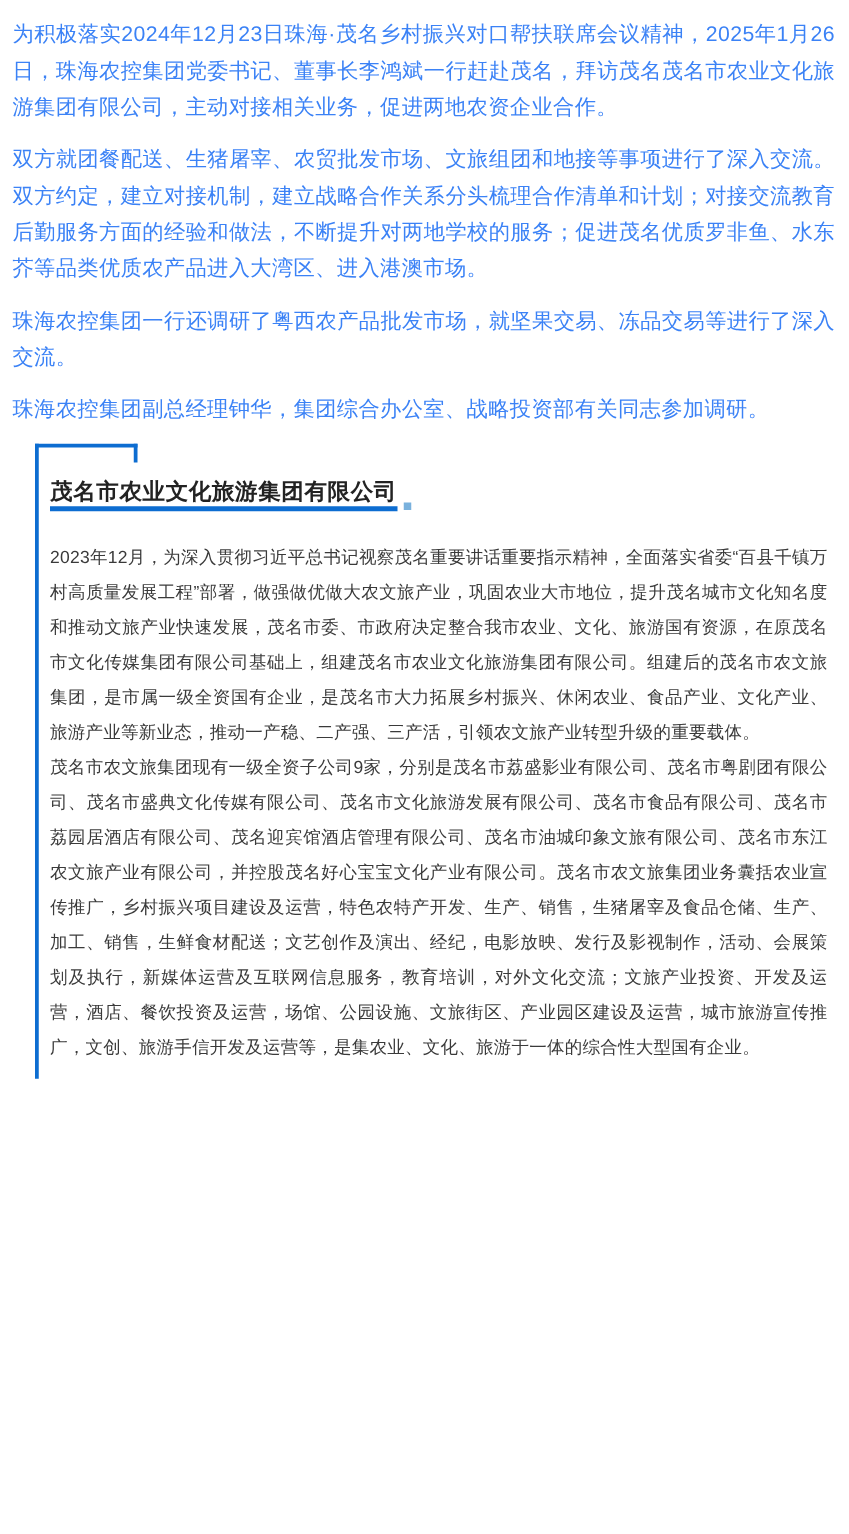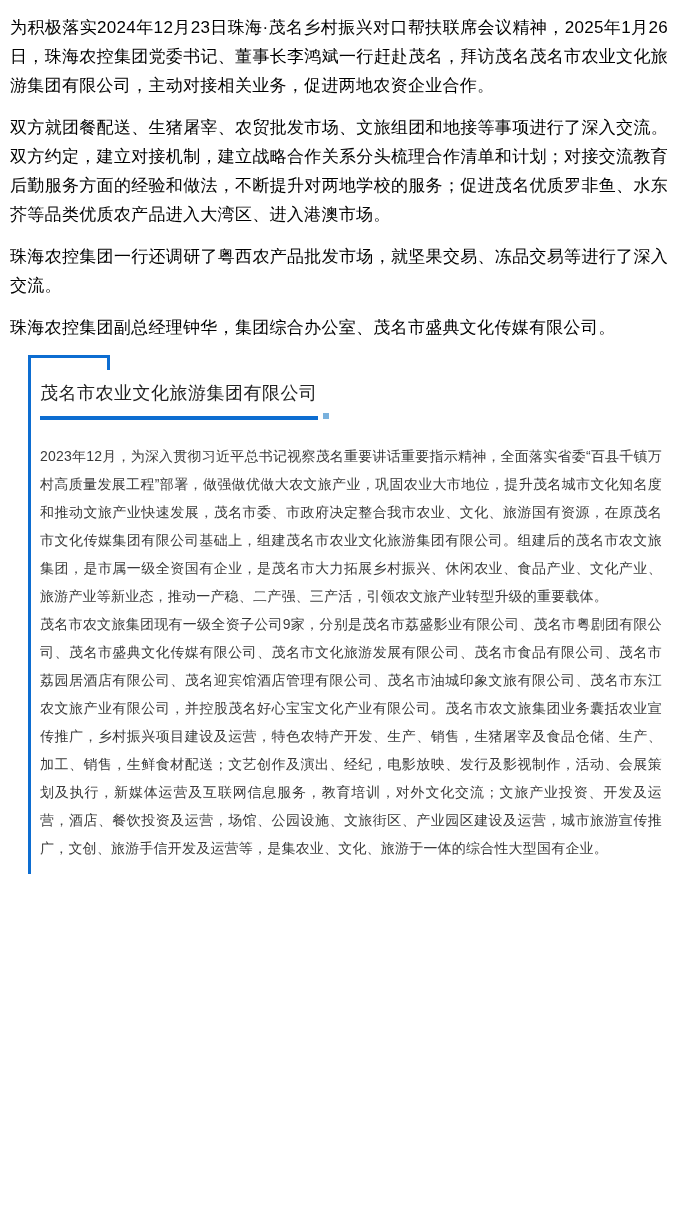--- a/index.html
+++ b/index.html
@@ -16,21 +16,21 @@
   }
   .article {
     padding: 13px 11px 0 10px;
   }
   .article p {
     margin: 0 0 13px 0;
     font-size: 17px;
     line-height: 29px;
     letter-spacing: 0.3px;
     text-align: justify;
-    color: #000000;
+    color: #3b82f6;
   }
   .company-box {
     position: relative;
     margin: 12px 0 0 18px;
     width: 646px;
     border-left: 3px solid #0d6dd1;
     padding: 26px 12px 12px 9px;
     box-sizing: border-box;
   }
   .bracket-top {
@@ -41,26 +41,26 @@
     height: 12px;
     border-top: 3px solid #0d6dd1;
     border-right: 3px solid #0d6dd1;
   }
   .heading-row {
     display: flex;
     align-items: flex-end;
   }
   .company-title {
     font-size: 18px;
-    font-weight: normal;
+    font-weight: bold;
     color: #222222;
     margin: 0;
     line-height: 24px;
     letter-spacing: 0.5px;
-    padding-bottom: 11px;
+    padding-bottom: 0;
     border-bottom: 4px solid #0d6dd1;
   }
   .underline-dot {
     width: 6px;
     height: 6px;
     background: #79b1dd;
     margin-left: 5px;
     margin-bottom: 1px;
     flex: 0 0 auto;
   }
@@ -76,21 +76,21 @@
     margin-top: 22px;
   }
 </style>
 </head>
 <body>
 
 <div class="article">
   <p>为积极落实2024年12月23日珠海·茂名乡村振兴对口帮扶联席会议精神，2025年1月26日，珠海农控集团党委书记、董事长李鸿斌一行赶赴茂名，拜访茂名茂名市农业文化旅游集团有限公司，主动对接相关业务，促进两地农资企业合作。</p>
   <p>双方就团餐配送、生猪屠宰、农贸批发市场、文旅组团和地接等事项进行了深入交流。双方约定，建立对接机制，建立战略合作关系分头梳理合作清单和计划；对接交流教育后勤服务方面的经验和做法，不断提升对两地学校的服务；促进茂名优质罗非鱼、水东芥等品类优质农产品进入大湾区、进入港澳市场。</p>
   <p>珠海农控集团一行还调研了粤西农产品批发市场，就坚果交易、冻品交易等进行了深入交流。</p>
-  <p>珠海农控集团副总经理钟华，集团综合办公室、茂名市盛典文化传媒有限公司。</p>
+  <p>珠海农控集团副总经理钟华，集团综合办公室、战略投资部有关同志参加调研。</p>
 
   <div class="company-box">
     <div class="bracket-top"></div>
 
     <div class="heading-row">
       <h2 class="company-title">茂名市农业文化旅游集团有限公司</h2>
       <span class="underline-dot"></span>
     </div>
 
     <div class="box-body">

